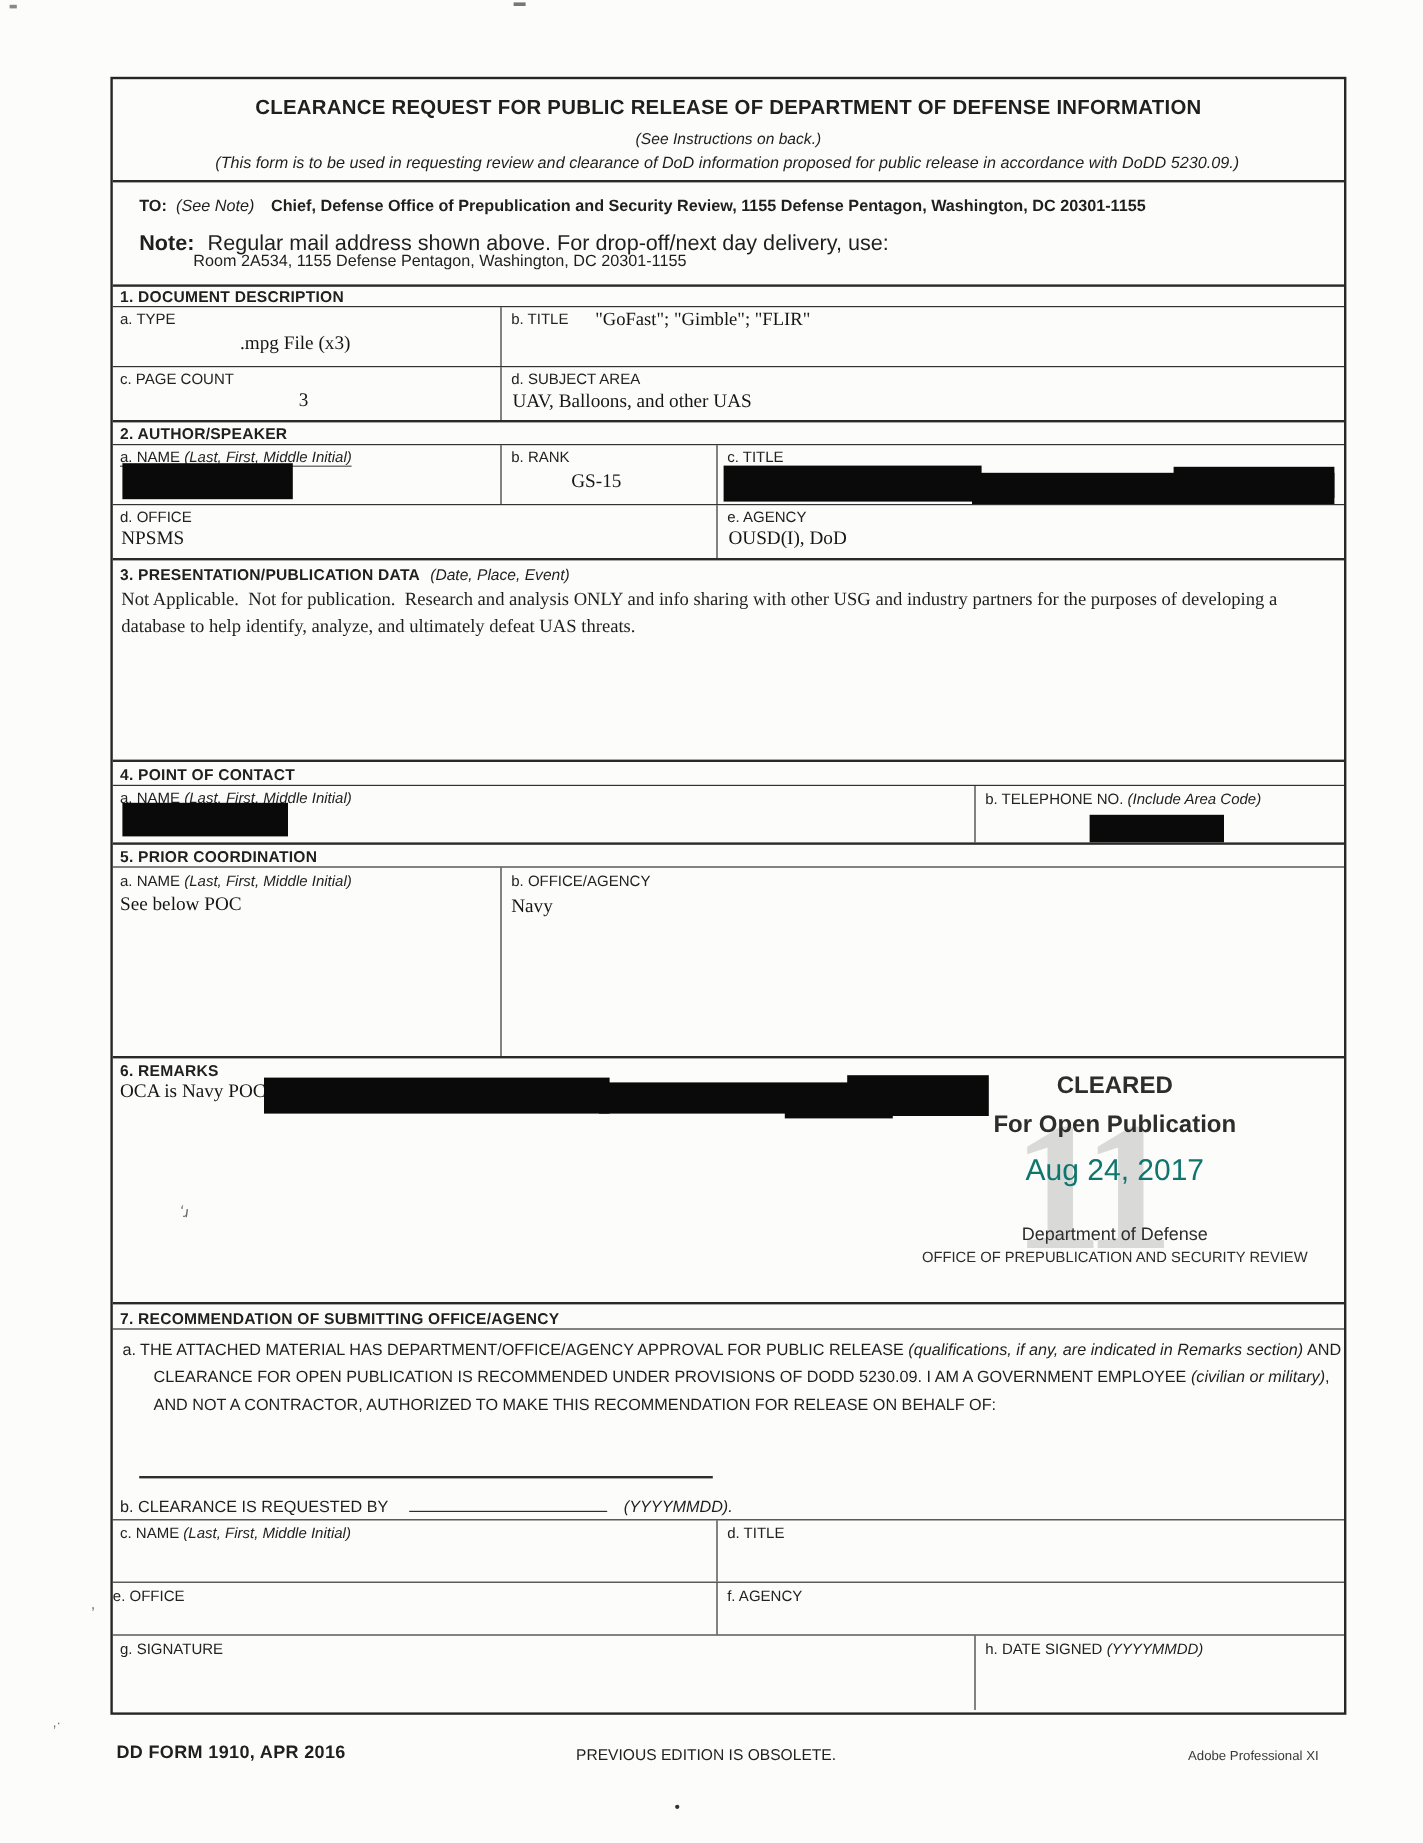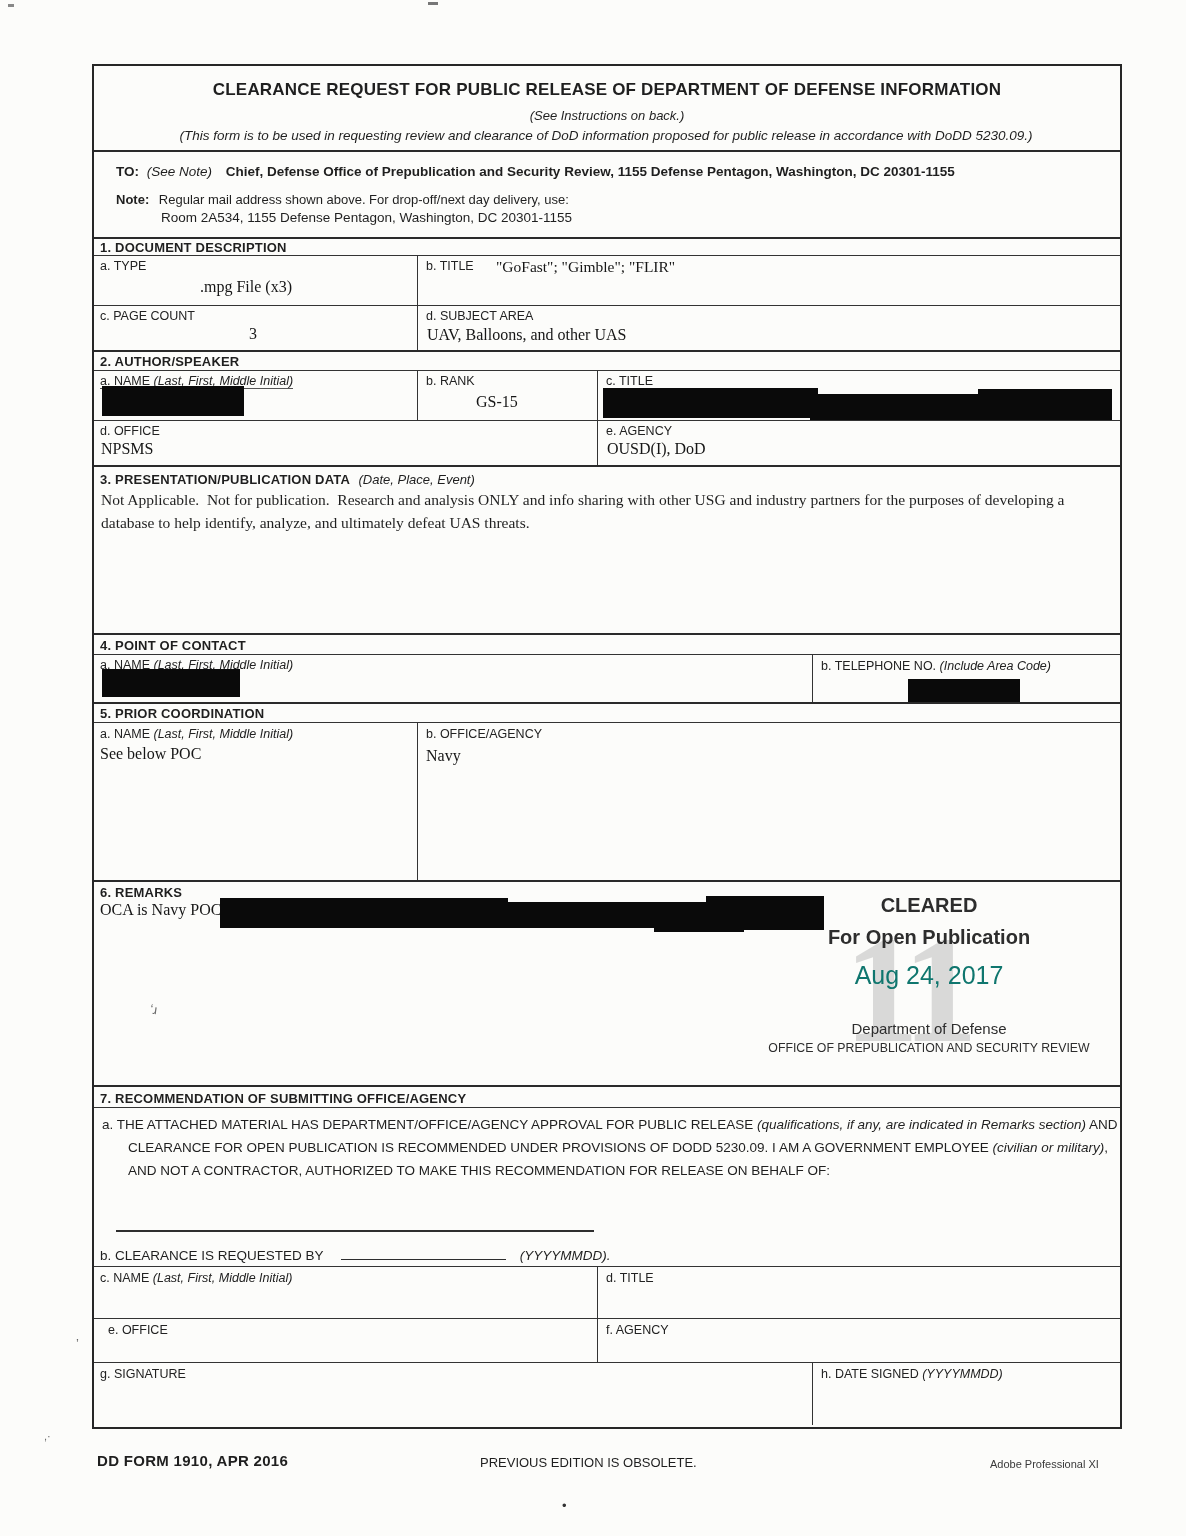--- a/index.html
+++ b/index.html
@@ -51,21 +51,21 @@
       <div class="it" style="position:absolute;left:0;width:100%;top:42px;text-align:center;font-size:13px;">(See Instructions on back.)</div>
       <div class="it" style="position:absolute;left:6px;width:1012px;top:62px;text-align:center;font-size:13.5px;">(This form is to be used in requesting review and clearance of DoD information proposed for public release in accordance with DoDD 5230.09.)</div>
     </div>
 
     <div class="sec bt2" style="top:84px;height:87px;">
       <div style="position:absolute;left:22px;top:12px;font-size:13.5px;white-space:nowrap;">
         <span style="font-weight:bold;">TO:</span>
         <span class="it" style="margin-left:4px;">(See Note)</span>
         <span style="font-weight:bold;margin-left:10px;">Chief, Defense Office of Prepublication and Security Review, 1155 Defense Pentagon, Washington, DC 20301-1155</span>
       </div>
-      <div style="position:absolute;left:22px;top:40px;font-size:13px;white-space:nowrap;">
+      <div style="position:absolute;left:22px;top:40px;font-size:18px;white-space:nowrap;">
         <span style="font-weight:bold;">Note:</span>
         <span style="margin-left:6px;">Regular mail address shown above.  For drop-off/next day delivery, use:</span>
       </div>
       <div style="position:absolute;left:67px;top:58px;font-size:13.5px;white-space:nowrap;">Room 2A534, 1155 Defense Pentagon, Washington, DC 20301-1155</div>
     </div>
 
     <div class="sec bt2" style="top:171px;height:18px;">
       <div class="hd" style="position:absolute;left:6px;top:1px;">1.  DOCUMENT DESCRIPTION</div>
     </div>
     <div class="sec bt1" style="top:189px;height:50px;">
@@ -207,21 +207,21 @@
           <span>c.  NAME</span>
           <span class="it">(Last, First, Middle Initial)</span>
         </span>
       </div>
       <div class="cell bl" style="left:503px;width:523px;">
         <span class="lbl" style="left:8px;top:4px;">d.  TITLE</span>
       </div>
     </div>
     <div class="sec bt1" style="top:1252px;height:44px;">
       <div class="cell" style="left:0;width:503px;">
-        <span class="lbl" style="left:14px;top:4px;text-align:right;">e.  OFFICE</span>
+        <span class="lbl" style="left:0;top:4px;text-align:right;">e.  OFFICE</span>
       </div>
       <div class="cell bl" style="left:503px;width:523px;">
         <span class="lbl" style="left:8px;top:4px;">f.  AGENCY</span>
       </div>
     </div>
     <div class="sec bt1" style="top:1296px;height:63px;">
       <div class="cell" style="left:0;width:718px;">
         <span class="lbl" style="left:6px;top:4px;">g.  SIGNATURE</span>
       </div>
       <div class="cell bl" style="left:718px;width:308px;">

